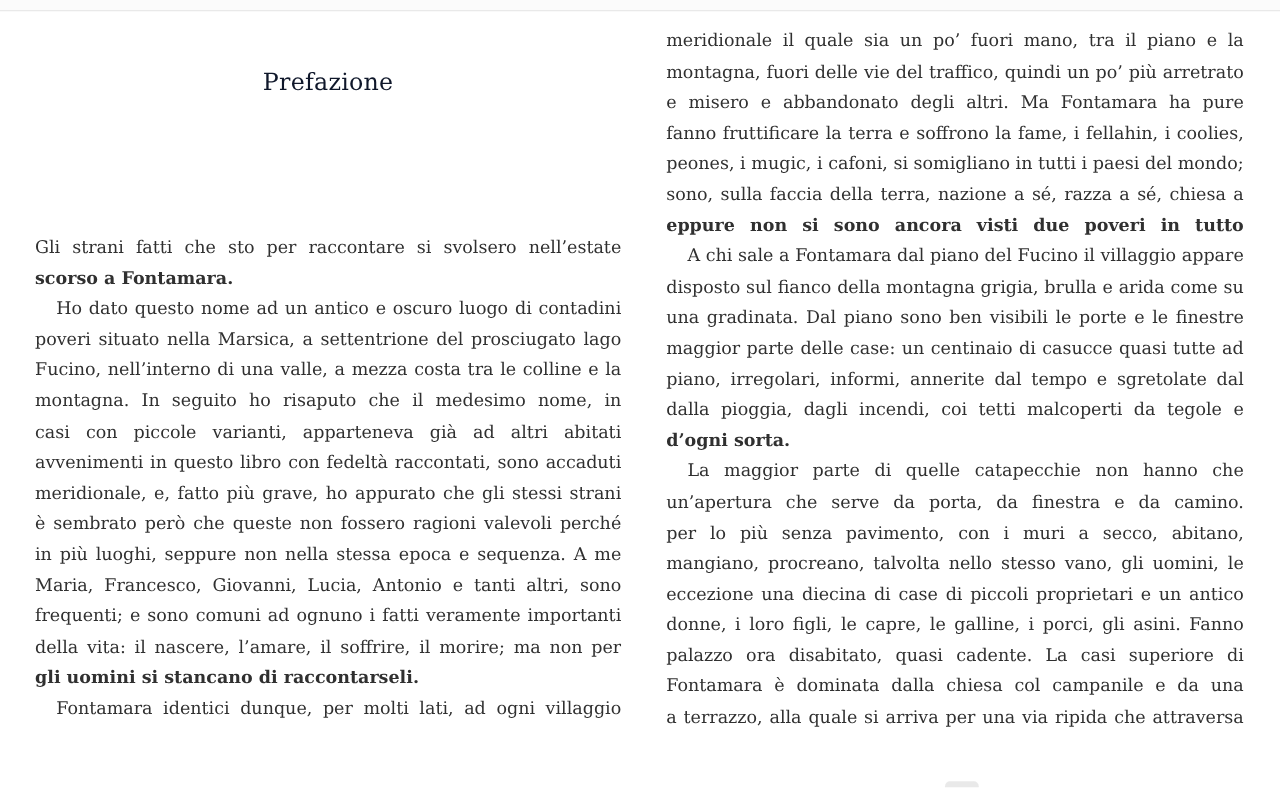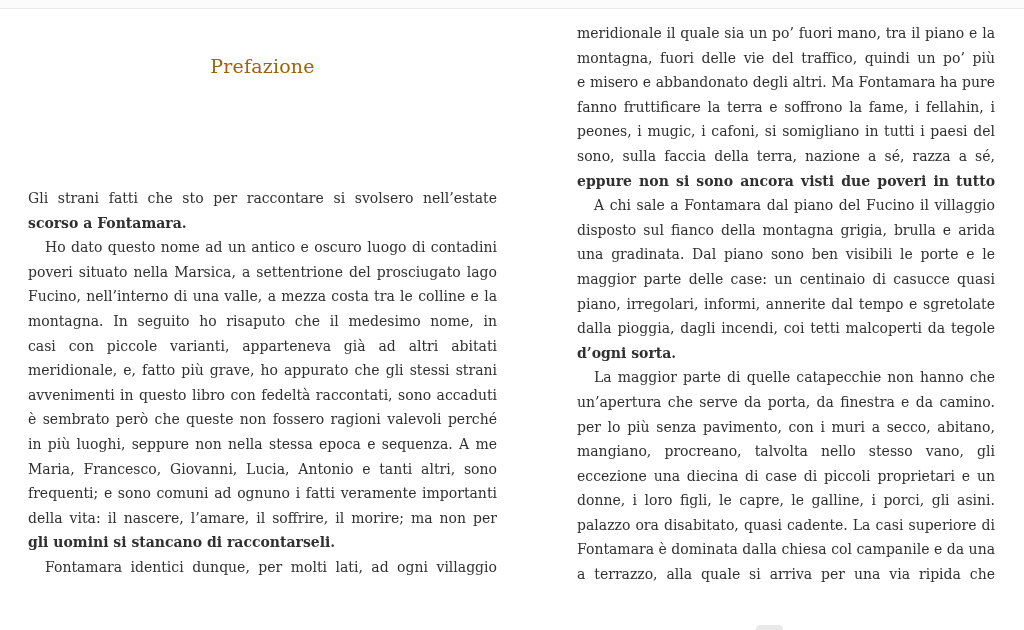--- a/index.html
+++ b/index.html
@@ -32,29 +32,29 @@
   .page-right { left: 533px; width: 462px; }
   .chapter-title {
     position: absolute;
     top: 52px;
     left: 0; right: 0;
     margin: 0;
     text-align: center;
     font-size: 19px;
     font-weight: normal;
     line-height: 28px;
-    color: #a16207;
+    color: #0f172a;
     letter-spacing: 0.2px;
   }
   .body-block {
     position: absolute;
     left: 0; right: 0;
   }
   .page-left  .body-block { top: 186px; }
-  .page-right .body-block { top: 21px; margin-left: 44px; }
+  .page-right .body-block { top: 21px; }
   .line {
     height: 24.6px;
     line-height: 24.6px;
     font-size: 14px;
     text-align: justify;
     text-align-last: justify;
     text-justify: inter-word;
     overflow: hidden;
     white-space: normal;
   }
@@ -81,22 +81,22 @@
   <div class="page page-left">
     <h1 class="chapter-title">Prefazione</h1>
     <div class="body-block">
         <div class="line">Gli strani fatti che sto per raccontare si svolsero nell’estate dell’anno</div>
         <div class="line end">scorso a Fontamara.</div>
         <div class="line ind">Ho dato questo nome ad un antico e oscuro luogo di contadini</div>
         <div class="line">poveri situato nella Marsica, a settentrione del prosciugato lago di</div>
         <div class="line">Fucino, nell’interno di una valle, a mezza costa tra le colline e la</div>
         <div class="line">montagna. In seguito ho risaputo che il medesimo nome, in alcuni</div>
         <div class="line">casi con piccole varianti, apparteneva già ad altri abitati dell’Italia</div>
+        <div class="line">avvenimenti in questo libro con fedeltà raccontati, sono accaduti</div>
         <div class="line">meridionale, e, fatto più grave, ho appurato che gli stessi strani</div>
-        <div class="line">avvenimenti in questo libro con fedeltà raccontati, sono accaduti</div>
         <div class="line">è sembrato però che queste non fossero ragioni valevoli perché</div>
         <div class="line">in più luoghi, seppure non nella stessa epoca e sequenza. A me</div>
         <div class="line">Maria, Francesco, Giovanni, Lucia, Antonio e tanti altri, sono assai</div>
         <div class="line">frequenti; e sono comuni ad ognuno i fatti veramente importanti</div>
         <div class="line">della vita: il nascere, l’amare, il soffrire, il morire; ma non per questo</div>
         <div class="line end">gli uomini si stancano di raccontarseli.</div>
         <div class="line ind">Fontamara identici dunque, per molti lati, ad ogni villaggio</div>
       </div>
   </div>
 

